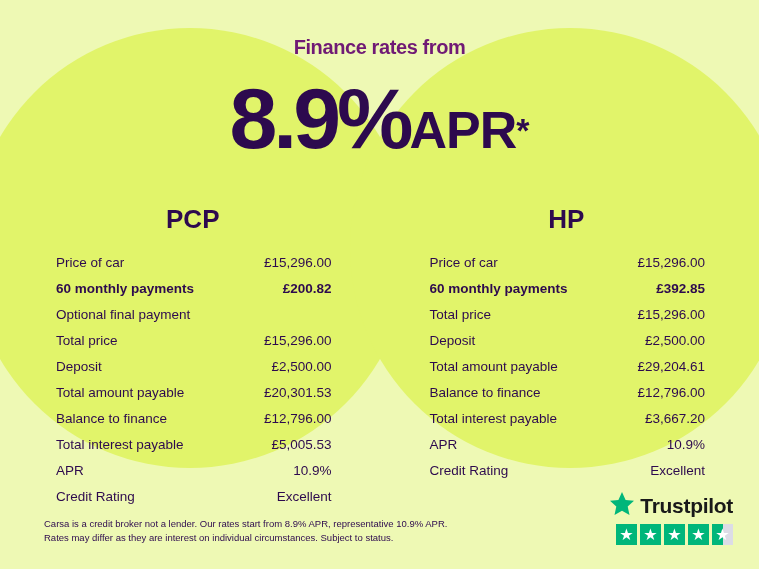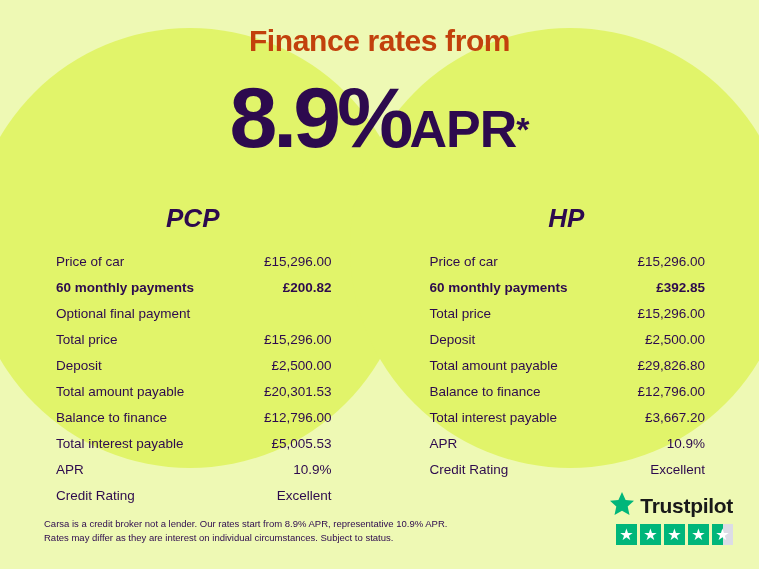--- a/index.html
+++ b/index.html
@@ -41,25 +41,25 @@
 
   .content {
     position: relative;
     z-index: 3;
     width: 100%;
     height: 100%;
   }
 
   .headline {
     text-align: center;
-    color: #c2410c;
-    font-size: 30px;
+    color: #701a75;
+    font-size: 20px;
     font-weight: bold;
     letter-spacing: -0.4px;
-    padding-top: 24px;
+    padding-top: 36px;
     line-height: 1.1;
   }
   .rate-line {
     text-align: center;
     color: #2d0a4e;
     margin-top: 11px;
     white-space: nowrap;
   }
   .rate-big {
     font-size: 86px;
@@ -91,21 +91,20 @@
   }
   .col-left { padding-right: 28px; }
   .col-right { padding-left: 28px; }
 
   .col-title {
     text-align: center;
     color: #2d0a4e;
     font-size: 26px;
     font-weight: bold;
     margin-bottom: 14px;
-    font-style: italic;
   }
 
   .row {
     display: flex;
     justify-content: space-between;
     align-items: baseline;
     color: #2d0a4e;
     font-size: 13.5px;
     padding: 5.5px 20px 5.5px 22px;
   }
@@ -252,21 +251,21 @@
         <div class="row">
           <span class="lbl">Total price</span>
           <span class="val">£15,296.00</span>
         </div>
         <div class="row">
           <span class="lbl">Deposit</span>
           <span class="val">£2,500.00</span>
         </div>
         <div class="row">
           <span class="lbl">Total amount payable</span>
-          <span class="val">£29,826.80</span>
+          <span class="val">£29,204.61</span>
         </div>
         <div class="row">
           <span class="lbl">Balance to finance</span>
           <span class="val">£12,796.00</span>
         </div>
         <div class="row">
           <span class="lbl">Total interest payable</span>
           <span class="val">£3,667.20</span>
         </div>
         <div class="row">

